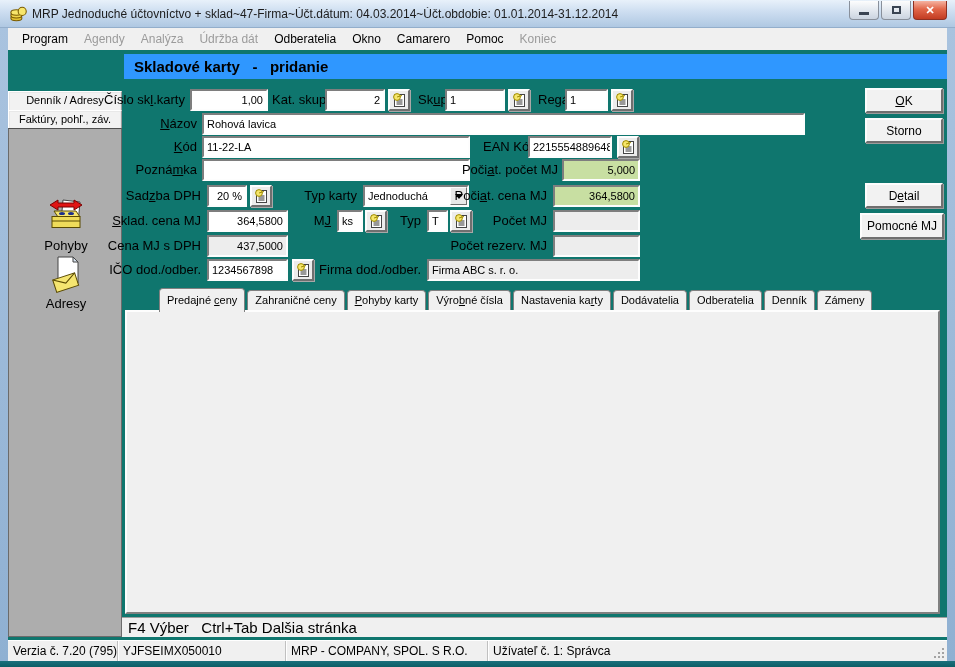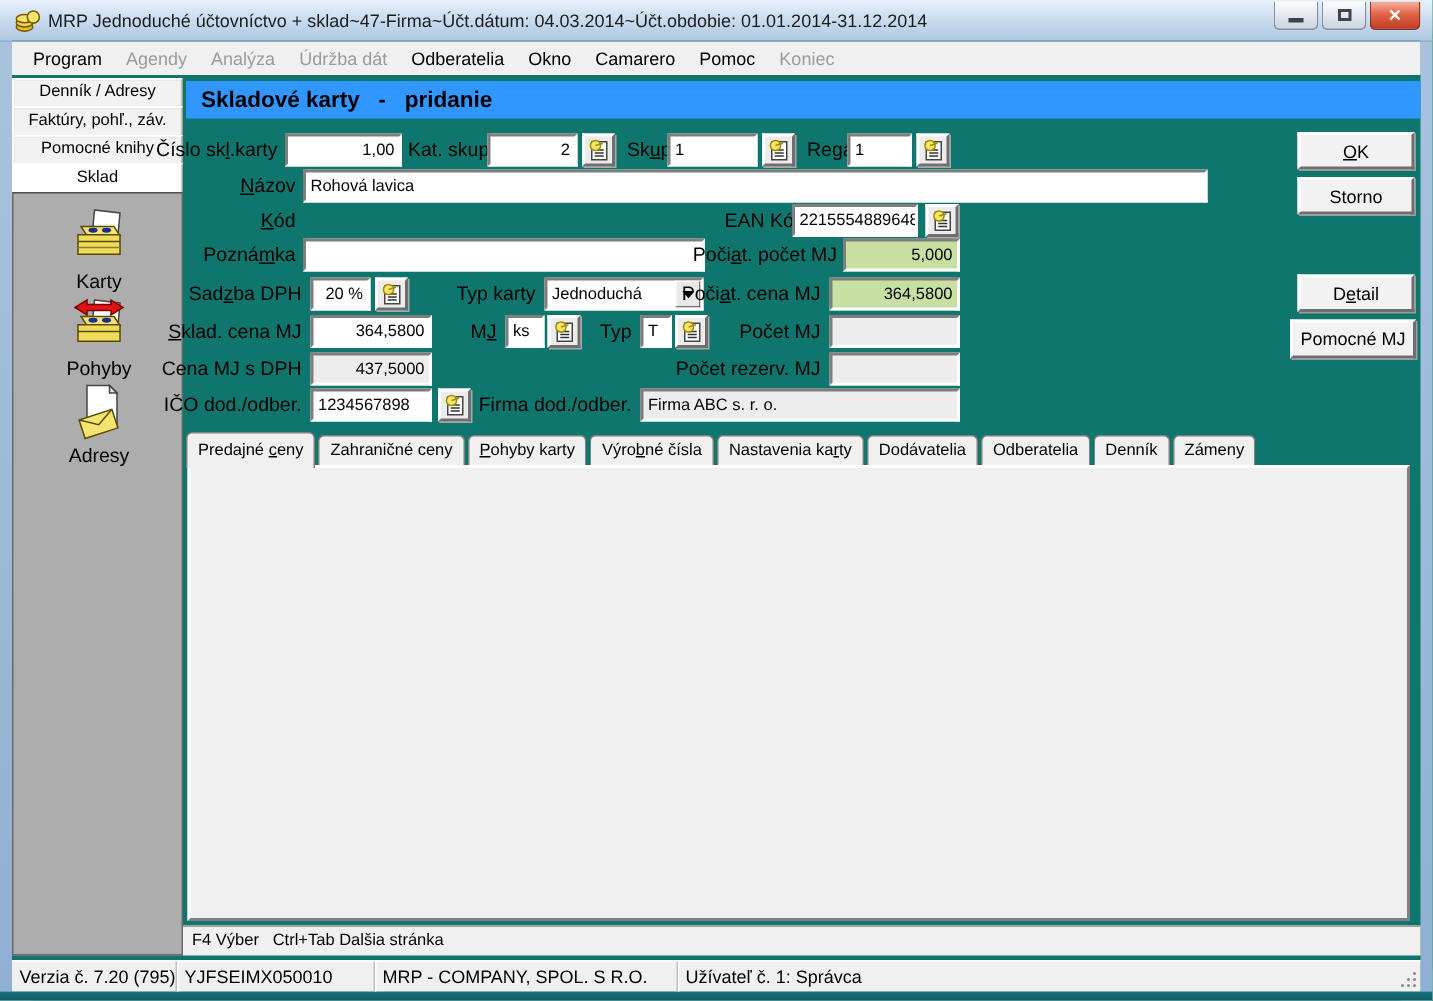--- a/index.html
+++ b/index.html
@@ -27,21 +27,21 @@
   .glyph-min { width:10px; height:3px; background:#3A4452; margin-top:6px; }
   .glyph-restore { width:9px; height:8px; border:2px solid #3A4452; background:transparent; }
 
   .menubar { position:absolute; left:8px; top:28px; width:939px; height:22px; background:#F0F0F0; display:flex; align-items:center; padding-left:6px; }
   .menu-item { font-size:12px; color:#000; padding:2px 8px; white-space:nowrap; }
   .menu-item.disabled { color:#9B9B9B; }
 
   
   .nav-btn { position:absolute; left:8px; width:114px; height:23px; background:#F2F2F2;
     border:1px solid #9a9a9a; border-top-color:#fff; border-left-color:#fff;
-    box-shadow:inset 0 0 0 1px #e8e8e8; font-size:11px; text-align:center; line-height:17px; color:#000; }
+    box-shadow:inset 0 0 0 1px #e8e8e8; font-size:11px; text-align:center; line-height:17px; color:#000;margin-top:39px; }
   .nav-btn.active { background:#FFFFFF; box-shadow:none; }
   .tools { position:absolute; left:8px; top:128px; width:114px; height:509px; background:#ADADAD; border:1px solid #6b6b6b; border-top-color:#4f4f4f; }
   .tool { position:absolute; left:0; width:114px; text-align:center; }
   .tool svg { display:block; margin:0 auto; }
   .tool .tool-label { font-size:13px; color:#000; margin-top:1px; }
 
   
   .band { position:absolute; left:124px; top:54px; width:823px; height:25px; background:#2F97FF; color:#000;
     font-size:15px; font-weight:bold; line-height:25px; padding-left:10px; white-space:pre; }
 
@@ -60,28 +60,28 @@
     border:1px solid; border-color:#FDFDFD #6F6F6F #6F6F6F #FDFDFD; display:flex; align-items:center; justify-content:center; }
   .combo .arrow::after { content:""; width:0; height:0; border:4px solid transparent; border-top:5px solid #000; margin-top:5px; }
 
   .action-btn { position:absolute; background:#F2F2F2; border:2px solid; border-color:#FDFDFD #6F6F6F #6F6F6F #FDFDFD;
     box-shadow:1px 1px 0 #9c9c9c; font-size:12px; color:#000; text-align:center; }
 
   
   .tabs { position:absolute; left:124px; top:288px; height:22px; display:flex; align-items:flex-end; z-index:3; }
   .tab { height:20px; border:1px solid #808080; border-bottom:none; border-radius:4px 4px 0 0; background:#F0F0F0;
     font-size:11px; line-height:19px; padding:0 7px; margin-right:2px; white-space:nowrap; color:#000; }
-  .tab.active { height:24px; line-height:23px; margin-bottom:-2px; z-index:4; position:relative; }
+  .tab.active { height:24px; line-height:23px; margin-bottom:-2px; z-index:4; position:relative;margin-left:35px; }
   .tabpanel { position:absolute; left:125px; top:310px; width:815px; height:304px; background:#F0F0F0;
     border:2px solid; border-color:#FDFDFD #808080 #808080 #FDFDFD; z-index:1; }
 
   .colhead { position:absolute; font-size:11px; color:#000; white-space:nowrap; }
 
   .statusline { position:absolute; left:122px; top:617px; width:825px; height:20px; background:#F0F0F0;
-    border-top:1px solid #9f9f9f; font-size:11px; line-height:19px; padding-left:6px; white-space:pre; }
+    border-top:1px solid #9f9f9f; font-size:15px; line-height:19px; padding-left:6px; white-space:pre; }
   .statusbar { position:absolute; left:8px; top:640px; width:939px; height:21px; background:#F0F0F0; display:flex;
     border-top:1px solid #fff; font-size:12px; color:#000; }
   .sb-sec { border-right:1px solid #C0C0C0; box-shadow:1px 0 0 #fff; padding:3px 0 0 5px; white-space:nowrap; overflow:hidden; }
   .grip { position:absolute; right:2px; bottom:2px; }
 
   u { text-decoration:underline; }
 </style>
 </head>
 <body>
 
@@ -122,32 +122,20 @@
     <span class="menu-item">Pomoc</span>
     <span class="menu-item disabled">Koniec</span>
   </div>
 
   <div class="nav-btn" style="top:52px">Denník / Adresy</div>
   <div class="nav-btn" style="top:71px">Faktúry, pohľ., záv.</div>
   <div class="nav-btn" style="top:90px">Pomocné knihy</div>
   <div class="nav-btn active" style="top:109px">Sklad</div>
 
   <div class="tools">
-    <div class="tool" style="top:10px">
-      <svg width="40" height="40" viewBox="0 0 40 40">
-        <polygon points="17,1 34,3 32,25 15,23" fill="#FFFFFF" stroke="#444"></polygon>
-        <polygon points="8,12 30,12 34,18 12,18" fill="#F5E570" stroke="#5a4a00"></polygon>
-        <ellipse cx="16" cy="14.5" rx="3" ry="1.6" fill="#1B2E8C"></ellipse>
-        <ellipse cx="25" cy="14.5" rx="3" ry="1.6" fill="#1B2E8C"></ellipse>
-        <rect x="6" y="17.5" width="28" height="13" fill="#EFDC5A" stroke="#5a4a00"></rect>
-        <line x1="6" y1="22" x2="34" y2="22" stroke="#5a4a00"></line>
-        <line x1="6" y1="26" x2="34" y2="26" stroke="#8a7a20"></line>
-      </svg>
-      <div class="tool-label">Karty</div>
-    </div>
     <div class="tool" style="top:68px">
       <svg width="40" height="40" viewBox="0 0 40 40">
         <polygon points="17,3 34,5 32,27 15,25" fill="#FFFFFF" stroke="#444"></polygon>
         <polygon points="8,14 30,14 34,20 12,20" fill="#F5E570" stroke="#5a4a00"></polygon>
         <ellipse cx="16" cy="16.5" rx="3" ry="1.6" fill="#1B2E8C"></ellipse>
         <ellipse cx="25" cy="16.5" rx="3" ry="1.6" fill="#1B2E8C"></ellipse>
         <rect x="6" y="19.5" width="28" height="11" fill="#EFDC5A" stroke="#5a4a00"></rect>
         <line x1="6" y1="24" x2="34" y2="24" stroke="#5a4a00"></line>
         <path d="M12 3 L4 8 L12 13 L12 10 L28 10 L28 13 L36 8 L28 3 L28 6 L12 6 Z" fill="#E01414" stroke="#7a0000"></path>
       </svg>
@@ -204,20 +192,21 @@
     <line x1="5.5" y1="12" x2="11.5" y2="12" stroke="#333"></line>
     <circle cx="6" cy="5" r="3.4" fill="#F6E66B" stroke="#A08C00"></circle>
     <path d="M6 5 L11 3.5" stroke="#A08C00"></path>
   </svg>
 </div>
 
   <div class="lbl" style="right:758px;top:113px"><u>N</u>ázov</div>
   <div class="tfield" style="left:202px;top:113px;width:603px">Rohová lavica</div>
 
   <div class="lbl" style="right:758px;top:136px"><u>K</u>ód</div>
+  <div class="tfield" style="left:202px;top:136px;width:268px">11-22-LA</div>
   <div class="lbl" style="left:483px;top:136px">EAN Kó<u>d</u></div>
   <div class="tfield" style="left:528px;top:136px;width:84px">2215554889648</div>
   <div class="lookup" style="left:617px;top:136px">
   <svg width="16" height="16" viewBox="0 0 16 16">
     <rect x="3.5" y="2.5" width="10" height="12" fill="#ffffff" stroke="#444"></rect>
     <line x1="5.5" y1="8" x2="11.5" y2="8" stroke="#333"></line>
     <line x1="5.5" y1="10" x2="11.5" y2="10" stroke="#333"></line>
     <line x1="5.5" y1="12" x2="11.5" y2="12" stroke="#333"></line>
     <circle cx="6" cy="5" r="3.4" fill="#F6E66B" stroke="#A08C00"></circle>
     <path d="M6 5 L11 3.5" stroke="#A08C00"></path>
@@ -411,21 +400,21 @@
   <div class="lbl" style="left:278px;top:457px">Cena <u>5</u></div>
   <div class="tfield num ro" style="left:313px;top:457px;width:84px"></div>
   <div class="tfield num" style="left:400px;top:457px;width:83px"></div>
   <div class="combo" style="left:497px;top:457px;width:108px"><span>centrálnej marže</span><span class="arrow"></span></div>
   <div class="tfield num" style="left:645px;top:457px;width:90px">0,0000</div>
 
   <div class="statusline">F4 Výber   Ctrl+Tab Dalšia stránka</div>
 
   <div class="statusbar">
     <div class="sb-sec" style="width:110px">Verzia č. 7.20 (795)</div>
-    <div class="sb-sec" style="width:132px">YJFSEIMX050010</div>
+    <div class="sb-sec" style="width:168px">YJFSEIMX050010</div>
     <div class="sb-sec" style="width:202px">MRP - COMPANY, SPOL. S R.O.</div>
     <div class="sb-sec" style="flex:1;border-right:none;box-shadow:none">Užívateľ č. 1: Správca</div>
     <svg class="grip" width="12" height="12">
       <circle cx="10" cy="2" r="1" fill="#8a8a8a"></circle>
         <circle cx="10" cy="6" r="1" fill="#8a8a8a"></circle>
         <circle cx="10" cy="10" r="1" fill="#8a8a8a"></circle>
       <circle cx="6" cy="6" r="1" fill="#8a8a8a"></circle>
         <circle cx="6" cy="10" r="1" fill="#8a8a8a"></circle>
         <circle cx="2" cy="10" r="1" fill="#8a8a8a"></circle>
     </svg>

